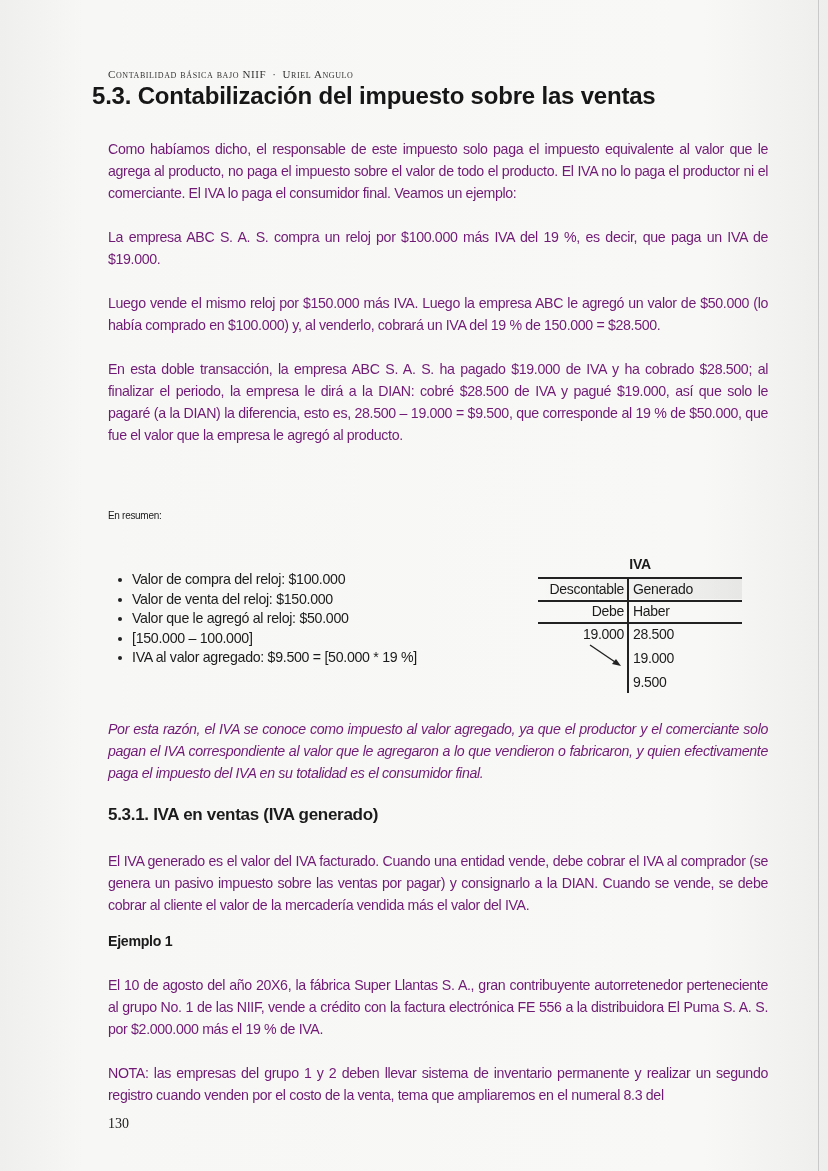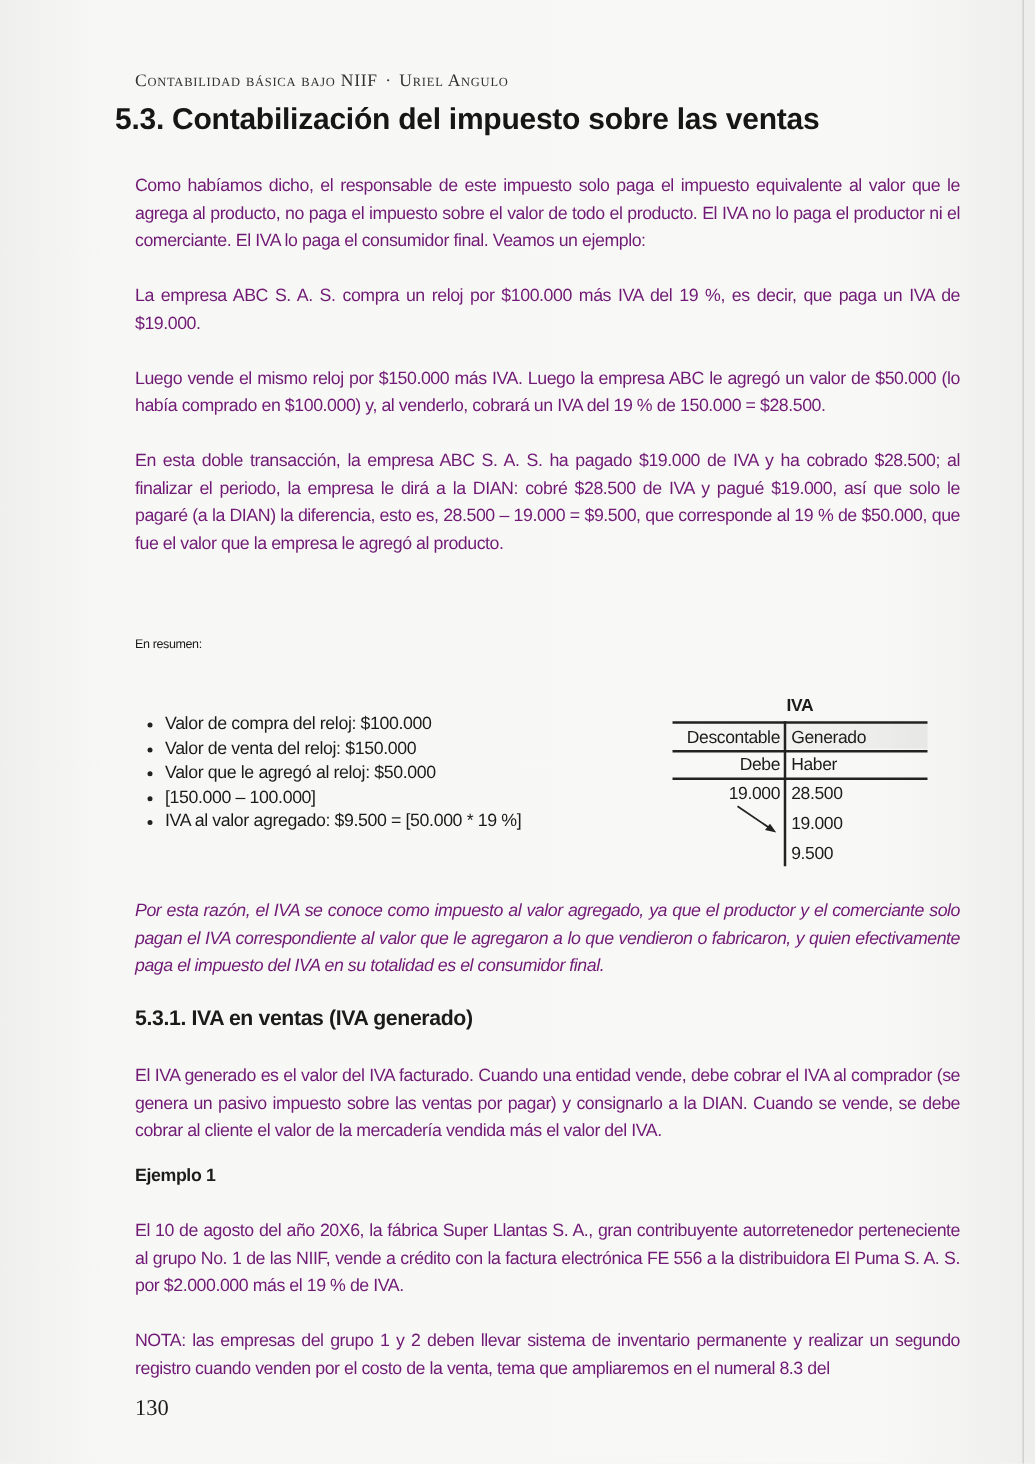--- a/index.html
+++ b/index.html
@@ -12,23 +12,23 @@
     }
     .page {
       position: absolute; left: 0; top: 0; width: 828px; height: 1171px;
       background: linear-gradient(90deg, #efefed 0%, #f7f7f5 10%, #f8f8f6 85%, #eeeeec 100%);
     }
     .right-edge {
       position: absolute; left: 818px; top: 0; width: 1px; height: 1171px;
       background: #c9c9c9;
     }
     .running-head {
-      position: absolute; left: 108px; top: 58px;
+      position: absolute; left: 108px; top: 68px;
       font-family: "Liberation Serif", serif;
-      font-size: 14px; letter-spacing: 0.6px;
+      font-size: 11px; letter-spacing: 0.6px;
       font-variant: small-caps; color: #333;
       white-space: nowrap;
     }
     .running-head .sep { margin: 0 6px; }
     h1.section-title {
       position: absolute; left: 92px; top: 82px; margin: 0;
       font-size: 24px; font-weight: bold; color: #161616;
       letter-spacing: -0.2px; white-space: nowrap;
     }
     .para {
@@ -82,21 +82,21 @@
     h2.subsection {
       position: absolute; left: 108px; top: 805px; margin: 0;
       font-size: 17px; font-weight: bold; letter-spacing: -0.3px;
     }
     h3.example {
       position: absolute; left: 108px; top: 933px; margin: 0;
       font-size: 14.2px; font-weight: bold; letter-spacing: -0.3px;
     }
     .page-number {
       position: absolute; left: 108px; top: 1116px;
-      font-family: "Liberation Serif", serif; font-size: 18px;
+      font-family: "Liberation Serif", serif; font-size: 14px;
     }
   </style>
 </head>
 <body>
 
 <div class="page"></div>
 <div class="right-edge"></div>
 
 <div class="running-head">
   <span>Contabilidad básica bajo NIIF</span><span class="sep">·</span><span>Uriel Angulo</span>

